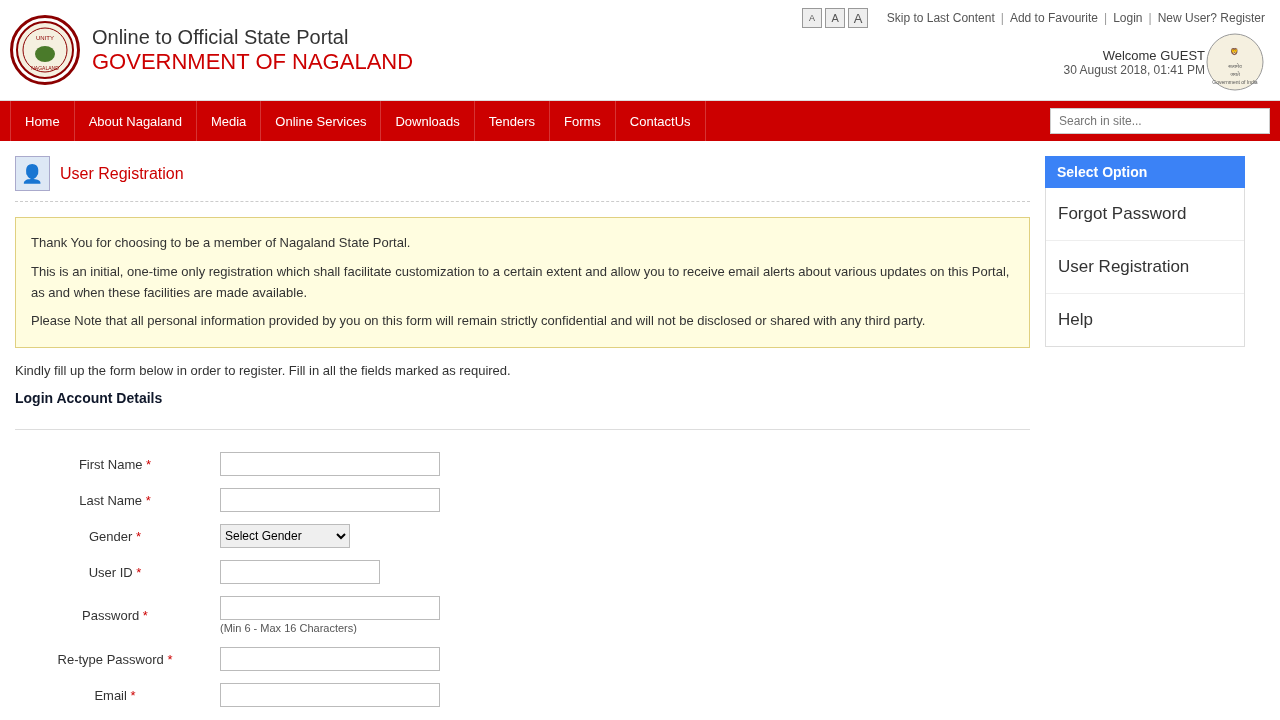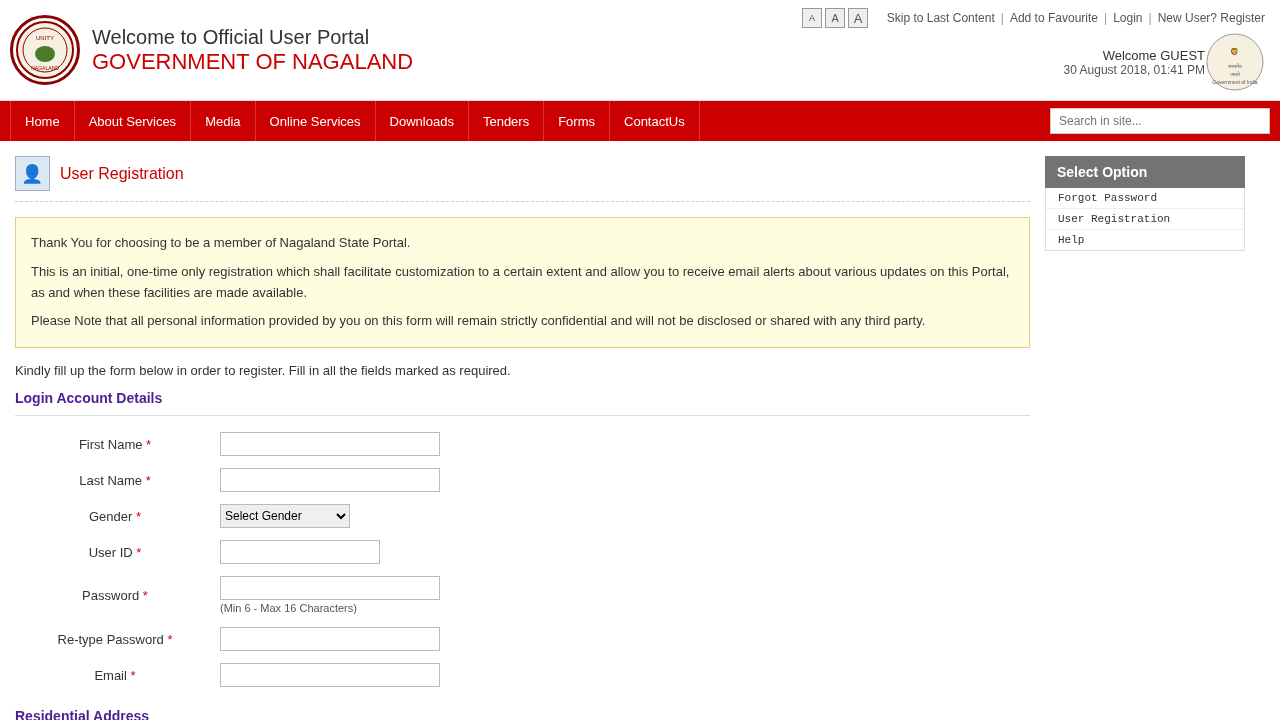--- a/index.html
+++ b/index.html
@@ -41,54 +41,54 @@
     .page-title-text { font-size: 16px; color: #cc0000; font-weight: normal; }
 
     
     .info-box { background: #fffde0; border: 1px solid #e0d080; padding: 15px; margin-bottom: 15px; font-size: 13px; line-height: 1.6; }
     .info-box p { margin-bottom: 8px; }
     .info-box p:last-child { margin-bottom: 0; }
 
     .fill-instruction { font-size: 13px; color: #333; margin-bottom: 12px; }
 
     
-    .section-title { font-size: 14px; color: #4c1d95; font-weight: bold; margin-bottom: 10px; border-bottom: 1px solid #ddd; padding-bottom: 9px; }
+    .section-title { font-size: 14px; color: #0f172a; font-weight: bold; margin-bottom: 16px; border-bottom: 1px solid #ddd; padding-bottom: 23px; }
 
     
     .form-table { width: 100%; border-collapse: collapse; }
     .form-table tr td { padding: 6px 5px; vertical-align: middle; }
     .form-table tr td:first-child { width: 200px; font-size: 13px; color: #333; text-align: center; }
     .required { color: #cc0000; }
     .form-input { width: 220px; height: 24px; border: 1px solid #bbb; padding: 0 5px; font-size: 12px; }
     .password-hint { font-size: 11px; color: #555; margin-top: 2px; }
     select.form-select { width: 130px; height: 24px; border: 1px solid #bbb; font-size: 12px; }
 
     
     .sidebar { width: 200px; flex-shrink: 0; }
-    .sidebar-header { background: #737373; color: #fff; font-size: 14px; font-weight: bold; padding: 8px 12px; }
+    .sidebar-header { background: #3b82f6; color: #fff; font-size: 14px; font-weight: bold; padding: 8px 12px; }
     .sidebar-menu { border: 1px solid #ddd; border-top: none; }
-    .sidebar-item { padding: 4px 12px; border-bottom: 1px solid #eee; font-size: 11px; color: #333; cursor: pointer; font-family: Liberation Mono, monospace; }
+    .sidebar-item { padding: 16px 12px; border-bottom: 1px solid #eee; font-size: 17px; color: #333; cursor: pointer; }
     .sidebar-item:last-child { border-bottom: none; }
   </style>
 </head>
 <body>
 
 <div class="header">
   <div class="header-left">
     <div class="logo-circle">
       <svg viewBox="0 0 60 60" xmlns="http://www.w3.org/2000/svg">
         <circle cx="30" cy="30" r="28" fill="#f5f0e0" stroke="#8B0000" stroke-width="2"></circle>
         <circle cx="30" cy="30" r="22" fill="none" stroke="#8B0000" stroke-width="1"></circle>
         <text x="30" y="20" text-anchor="middle" font-size="6" fill="#8B0000">UNITY</text>
         <ellipse cx="30" cy="34" rx="10" ry="8" fill="#4a7a2a"></ellipse>
         <text x="30" y="50" text-anchor="middle" font-size="5" fill="#8B0000">NAGALAND</text>
       </svg>
     </div>
     <div class="site-title">
-      <span class="site-title-main">Welcome to Official User Portal</span>
+      <span class="site-title-main">Online to Official State Portal</span>
       <span class="site-title-sub">GOVERNMENT OF NAGALAND</span>
     </div>
   </div>
   <div class="header-right">
     <div class="top-links">
       <div class="font-controls">
         <div class="font-btn" style="font-size:9px;">A</div>
         <div class="font-btn" style="font-size:11px;">A</div>
         <div class="font-btn" style="font-size:13px;">A</div>
       </div>
@@ -115,21 +115,21 @@
           <text x="30" y="44" text-anchor="middle" font-size="5" fill="#555">जयते</text>
           <text x="30" y="52" text-anchor="middle" font-size="5" fill="#555">Government of India</text>
         </svg>
       </div>
     </div>
   </div>
 </div>
 
 <nav class="nav">
   <div class="nav-item">Home</div>
-  <div class="nav-item">About Services</div>
+  <div class="nav-item">About Nagaland</div>
   <div class="nav-item">Media</div>
   <div class="nav-item">Online Services</div>
   <div class="nav-item">Downloads</div>
   <div class="nav-item">Tenders</div>
   <div class="nav-item">Forms</div>
   <div class="nav-item">ContactUs</div>
   <div class="search-box">
     <input type="text" class="search-input" placeholder="Search in site..." style="">
   </div>
 </nav>

